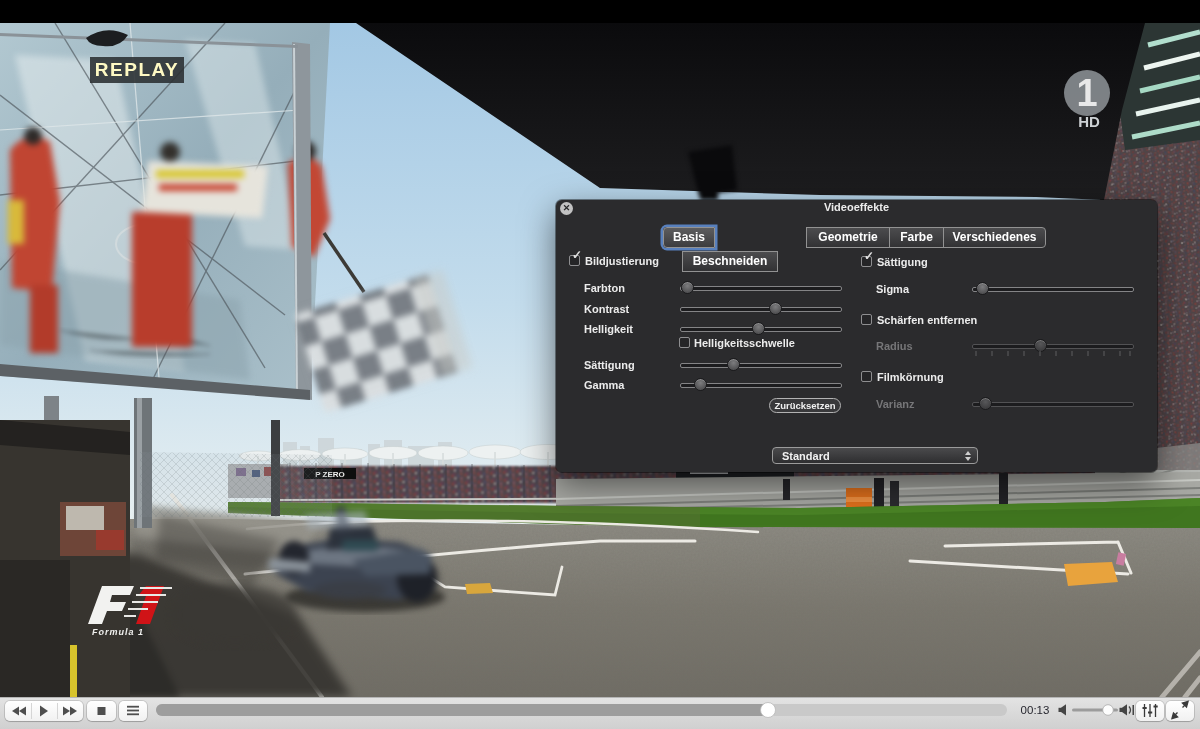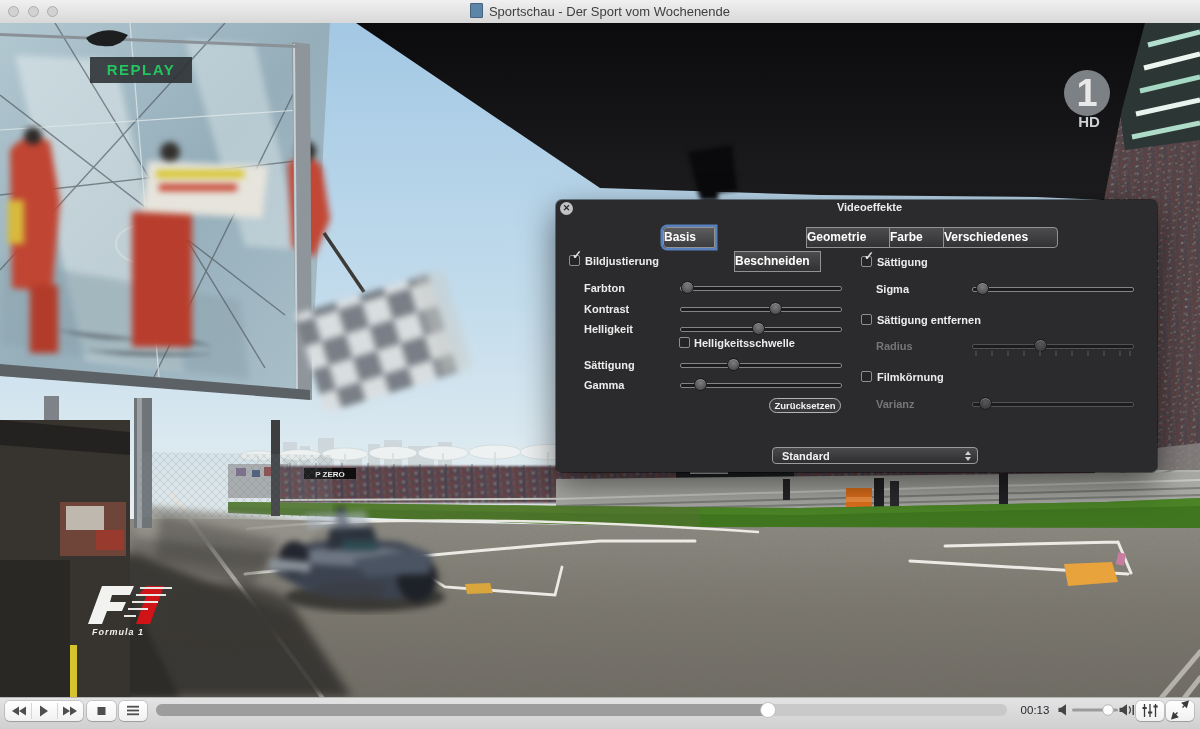--- a/index.html
+++ b/index.html
@@ -10,35 +10,35 @@
     background:linear-gradient(#f0f0f0,#d8d8d8);border-bottom:1px solid #a9a9a9;}
   .tl{position:absolute;top:5.5px;width:11px;height:11px;border-radius:50%;
     background:#d2d2d2;border:1px solid #adadad;box-sizing:border-box;}
   #title{position:absolute;top:0;left:0;width:100%;height:23px;line-height:23px;
     text-align:center;font-size:13px;color:#3e3e3e;}
   #ticon{display:inline-block;width:11px;height:13px;background:#5d85a8;border:1px solid #46637e;
     border-radius:1px;vertical-align:-2px;margin-right:6px;}
   
   #video{position:absolute;left:0;top:23px;width:1200px;height:674px;background:#9cc0dc;}
   
-  #replay{position:absolute;left:90px;top:57px;width:102px;height:26px;
-    background:rgba(42,47,49,0.88);color:#22c55e;font-weight:bold;font-size:15px;
+  #replay{position:absolute;left:90px;top:57px;width:94px;height:26px;
+    background:rgba(42,47,49,0.88);color:#fef9c3;font-weight:bold;font-size:19px;
     letter-spacing:1.5px;text-align:center;line-height:26px;}
   
   #panel{position:absolute;left:556px;top:200px;width:601px;height:272px;
     background:#2b2b2d;border-radius:6px;
     box-shadow:0 12px 34px rgba(0,0,0,0.55),0 0 0 1px rgba(0,0,0,0.4);
     color:#e8e8e8;font-size:11px;font-weight:bold;}
   #pclose{position:absolute;left:560px;top:202px;width:13px;height:13px;border-radius:50%;
     background:#c2c2c2;color:#29292b;text-align:center;line-height:13px;font-size:9px;font-weight:bold;}
   #ptitle{position:absolute;left:556px;top:201px;width:601px;text-align:center;
-    font-size:11px;font-weight:bold;color:#ececec;margin-left:13px;}
+    font-size:11px;font-weight:bold;color:#ececec;}
   .tab{position:absolute;top:227px;height:21px;box-sizing:border-box;
     background:linear-gradient(#4c4c4e,#323234);border:1px solid #929292;
-    color:#fff;font-size:12px;font-weight:bold;line-height:19px;}
+    color:#fff;font-size:12px;font-weight:bold;text-align:center;line-height:19px;}
   .lbl{position:absolute;color:#ececec;font-size:11px;font-weight:bold;white-space:nowrap;}
   .dlbl{position:absolute;color:#767678;font-size:11px;font-weight:bold;white-space:nowrap;}
   .track{position:absolute;height:3px;border-radius:2px;background:#1c1c1e;
     border:1px solid #848486;box-sizing:content-box;}
   .track.dim{border-color:#525254;}
   .knob{position:absolute;width:13px;height:13px;border-radius:50%;
     background:radial-gradient(circle at 50% 35%,#7d7d7f,#525254 70%);
     border:1px solid #1a1a1c;box-sizing:border-box;box-shadow:inset 0 1px 0 rgba(255,255,255,0.25);}
   .knob.dim{background:radial-gradient(circle at 50% 35%,#58585a,#3e3e40 70%);}
   .cb{position:absolute;width:11px;height:11px;border-radius:2px;background:#252527;
@@ -46,26 +46,20 @@
   .ck{position:absolute;color:#e0e0e0;font-size:12px;font-weight:bold;}
   
   #bbar{position:absolute;left:0;top:697px;width:1200px;height:32px;
     background:linear-gradient(#e3e3e3,#cfcfcf);border-top:1px solid #b5b5b5;}
   .wbtn{position:absolute;top:701px;height:20px;background:linear-gradient(#ffffff,#f1f1f1);
     border-radius:5px;box-shadow:0 0 0 1px rgba(0,0,0,0.12),0 1px 1px rgba(0,0,0,0.15);}
 </style>
 </head>
 <body>
 <div id="stage">
-  <div id="titlebar">
-    <div class="tl" style="left:8px;"></div>
-    <div class="tl" style="left:27.5px;"></div>
-    <div class="tl" style="left:47px;"></div>
-    <div id="title"><span id="ticon"></span>Sportschau - Der Sport vom Wochenende</div>
-  </div>
 
   <div id="video">
     <svg id="scene" width="1200" height="674" viewBox="0 23 1200 674">
       <defs>
         <linearGradient id="sky" x1="0" y1="0" x2="0" y2="1">
           <stop offset="0" stop-color="#a3c8e4"></stop>
           <stop offset="0.55" stop-color="#c3dcec"></stop>
           <stop offset="1" stop-color="#eaf1f2"></stop>
         </linearGradient>
         <linearGradient id="trackg" x1="0" y1="0" x2="0" y2="1">
@@ -370,24 +364,24 @@
     </svg>
   </div>
 
   <div id="replay">REPLAY</div>
 
   <div id="panel"></div>
   <div id="pclose">✕</div>
   <div id="ptitle">Videoeffekte</div>
   <div id="tabs">
     <div class="tab" style="left:663px;width:52px;border-radius:4px 0 0 4px;background:linear-gradient(#5d5d5f,#3c3c3e);box-shadow:0 0 0 2.5px rgba(100,150,225,0.8);z-index:3;">Basis</div>
-    <div class="tab" style="left:734px;width:87px;margin-top:24px;">Beschneiden</div>
+    <div class="tab" style="left:682px;width:96px;margin-top:24px;">Beschneiden</div>
     <div class="tab" style="left:806px;width:84px;">Geometrie</div>
     <div class="tab" style="left:889px;width:55px;">Farbe</div>
-    <div class="tab" style="left:943px;width:115px;border-radius:0 4px 4px 0;">Verschiedenes</div>
+    <div class="tab" style="left:943px;width:103px;border-radius:0 4px 4px 0;">Verschiedenes</div>
   </div>
   <div id="controls">
 
     <div class="cb" style="left:569px;top:255px;"></div>
     <div class="ck" style="left:572px;top:248px;">✓</div>
     <div class="lbl" style="left:585px;top:255px;">Bildjustierung</div>
 
     <div class="lbl" style="left:584px;top:282px;">Farbton</div>
     <div class="track" style="left:680px;top:286px;width:160px;"></div>
     <div class="knob" style="left:681px;top:281px;"></div>
@@ -415,21 +409,21 @@
 
     <div class="cb" style="left:861px;top:256px;"></div>
     <div class="ck" style="left:864px;top:249px;">✓</div>
     <div class="lbl" style="left:877px;top:256px;">Sättigung</div>
 
     <div class="lbl" style="left:876px;top:283px;">Sigma</div>
     <div class="track" style="left:972px;top:287px;width:160px;"></div>
     <div class="knob" style="left:976px;top:282px;"></div>
 
     <div class="cb" style="left:861px;top:314px;"></div>
-    <div class="lbl" style="left:877px;top:314px;">Sättigung entfernen</div>
+    <div class="lbl" style="left:877px;top:314px;">Schärfen entfernen</div>
 
     <div class="dlbl" style="left:876px;top:340px;">Radius</div>
     <div class="track dim" style="left:972px;top:344px;width:160px;"></div>
     <div class="knob dim" style="left:1034px;top:339px;"></div>
     <div id="ticks">
       <svg style="position:absolute;left:972px;top:351px;" width="162" height="6" viewBox="0 0 162 6">
         <g stroke="#5e5e60" stroke-width="1">
           <path d="M4 0 v5 M20 0 v5 M36 0 v5 M52 0 v5 M68 0 v5 M84 0 v5 M100 0 v5 M116 0 v5 M132 0 v5 M148 0 v5 M158 0 v5"></path>
         </g>
       </svg>

